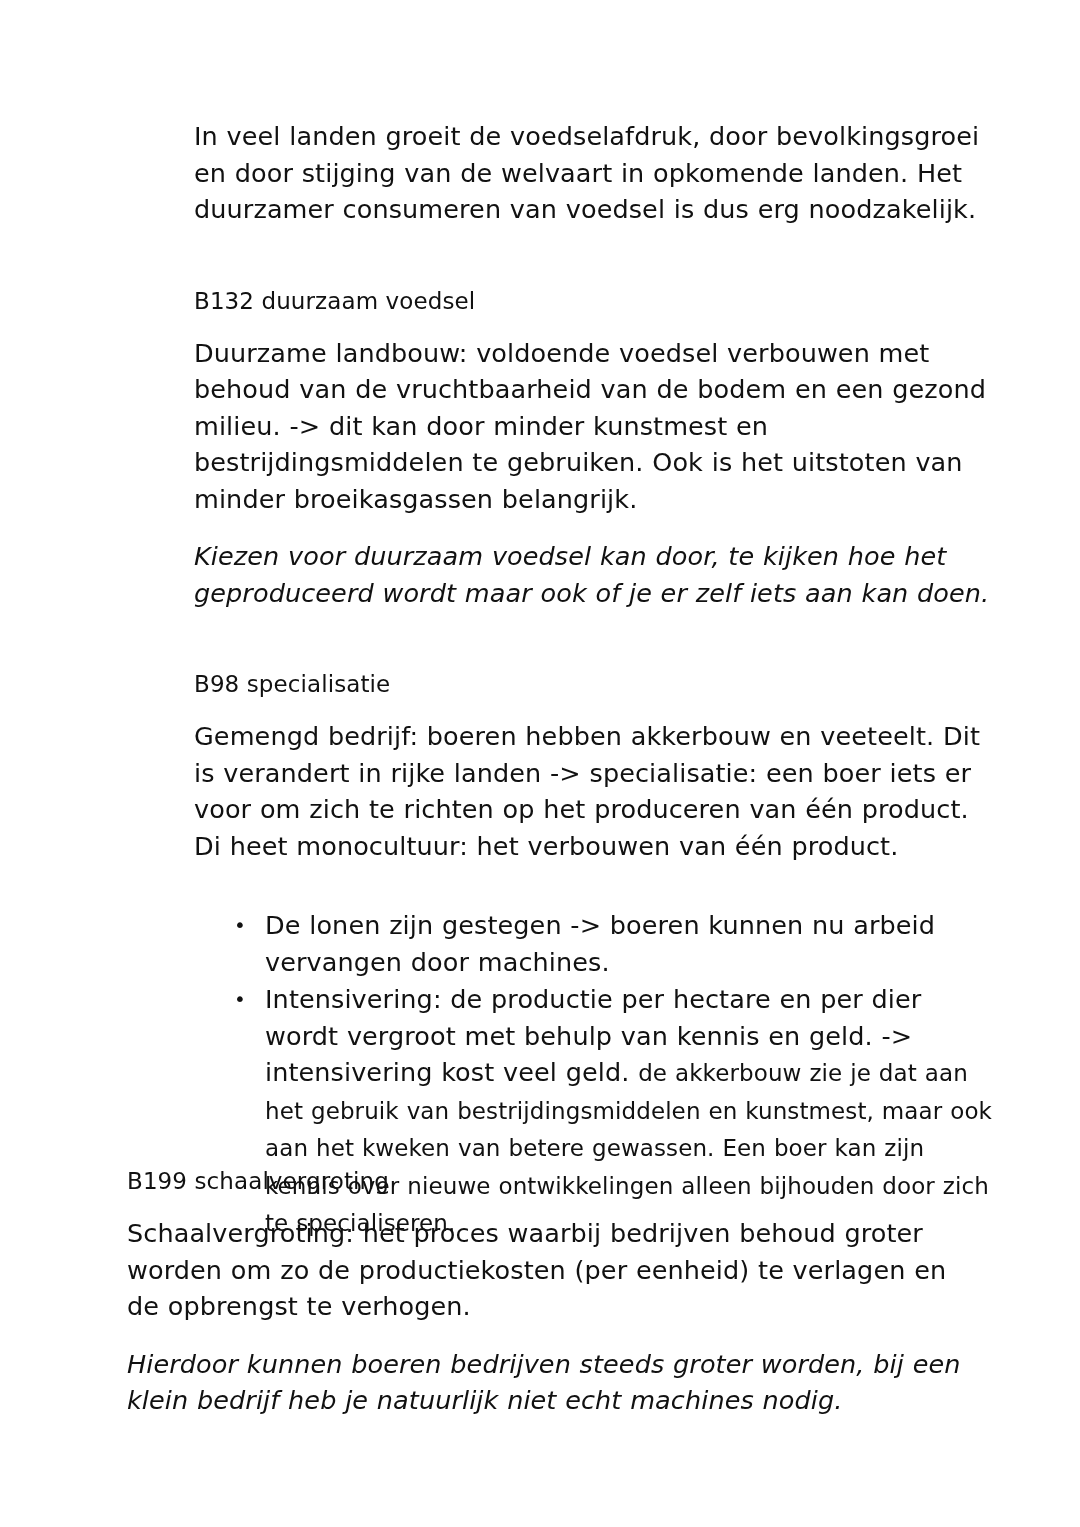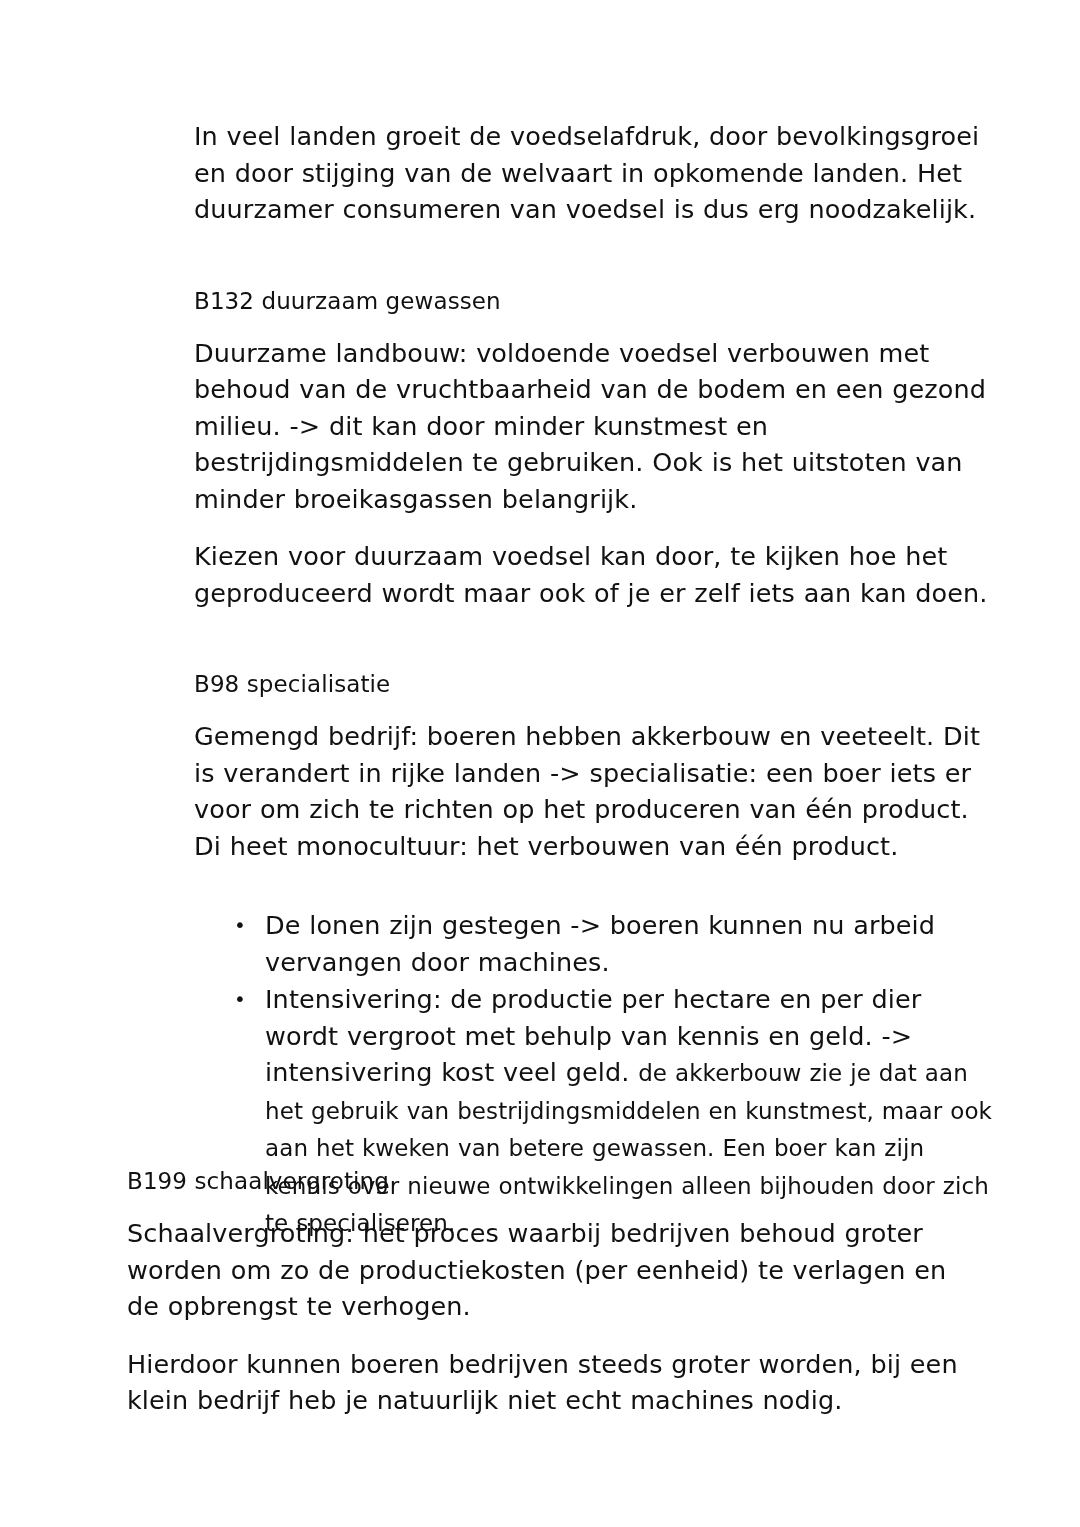--- a/index.html
+++ b/index.html
@@ -37,20 +37,21 @@
     font-size: 25.5px;
     line-height: 36.5px;
     letter-spacing: 0.1px;
     margin: 0;
     text-align: left;
     word-spacing: 0.5px;
   }
 
   .para + .para {
     margin-top: 21px;
+    font-style: italic;
   }
 
   .heading {
     font-size: 23px;
     line-height: 34px;
     letter-spacing: 0.1px;
     margin: 0;
     font-weight: 400;
   }
 
@@ -109,21 +110,21 @@
 <body>
 
 <div class="page">
 
   <div class="doc-body">
 
     <p class="para">In veel landen groeit de voedselafdruk, door bevolkingsgroei en door stijging van de welvaart in opkomende landen. Het duurzamer consumeren van voedsel is dus erg noodzakelijk.</p>
 
     <div class="gap-section"></div>
 
-    <h2 class="heading">B132 duurzaam gewassen</h2>
+    <h2 class="heading">B132 duurzaam voedsel</h2>
 
     <div class="gap-after-heading"></div>
 
     <p class="para">Duurzame landbouw: voldoende voedsel verbouwen met behoud van de vruchtbaarheid van de bodem en een gezond milieu. -&gt; dit kan door minder kunstmest en bestrijdingsmiddelen te gebruiken. Ook is het uitstoten van minder broeikasgassen belangrijk.</p>
 
     <p class="para">Kiezen voor duurzaam voedsel kan door, te kijken hoe het geproduceerd wordt maar ook of je er zelf iets aan kan doen.</p>
 
 
     <div class="gap-section"></div>
 

